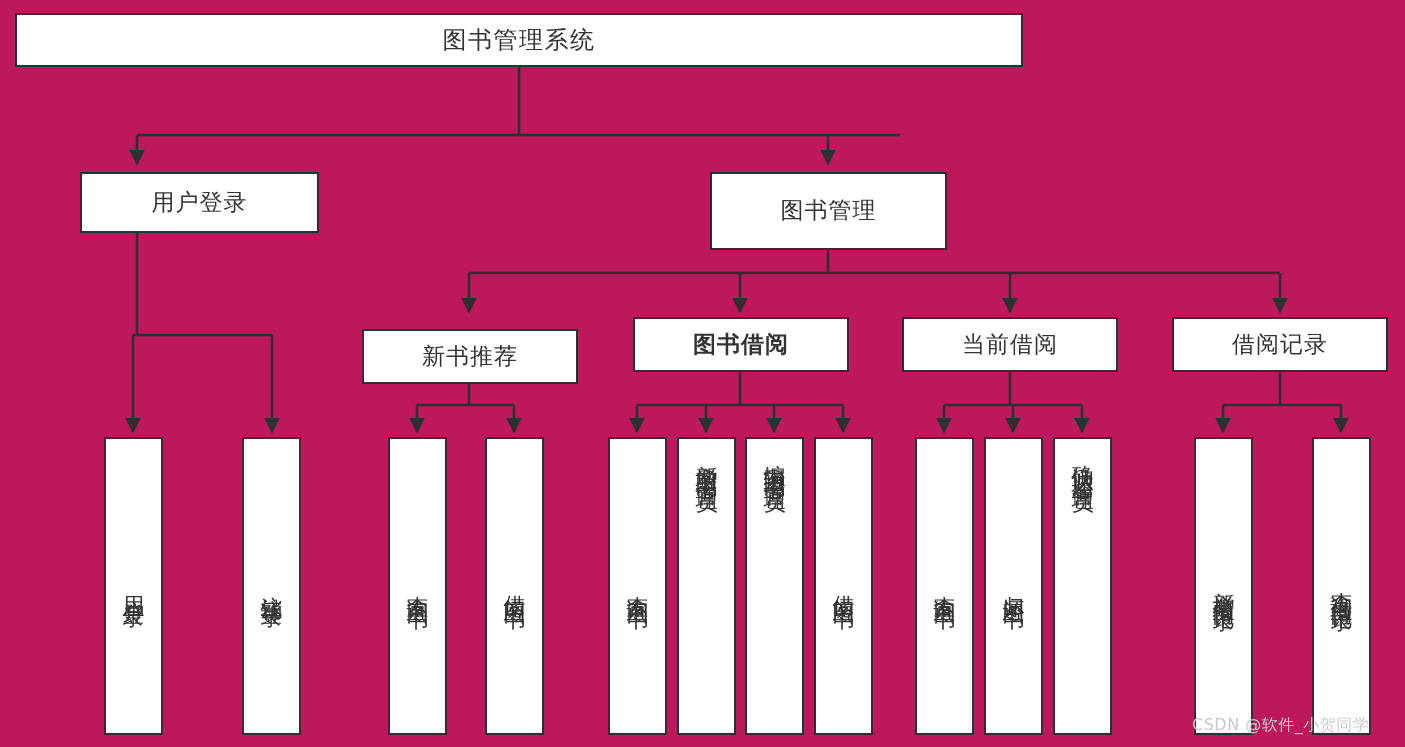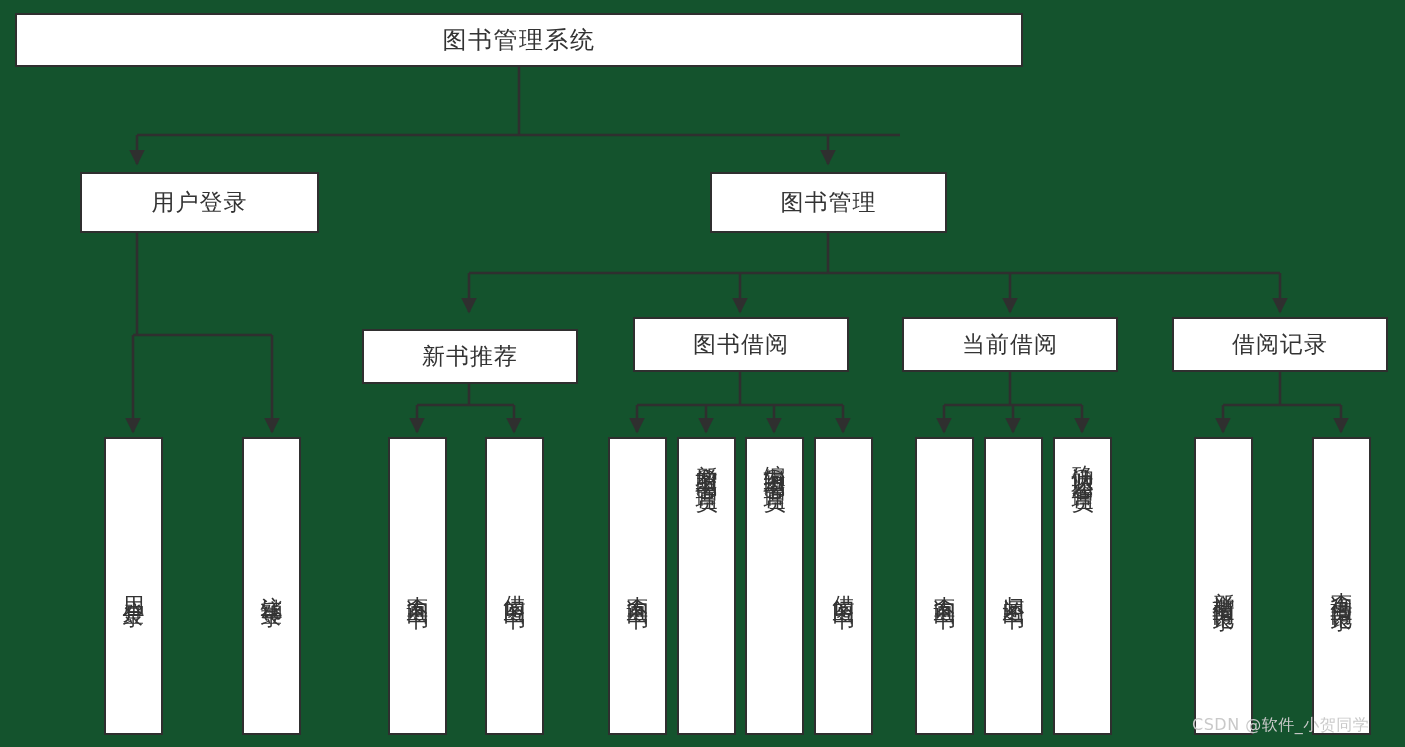--- a/index.html
+++ b/index.html
@@ -5,21 +5,21 @@
 <style>
   html, body {
     margin: 0;
     padding: 0;
     background: #ffffff;
   }
   #canvas {
     position: relative;
     width: 1405px;
     height: 747px;
-    background: #14532d;
+    background: #be185d;
     font-family: "DejaVu Sans", "Liberation Sans", sans-serif;
     overflow: hidden;
   }
   svg.connectors {
     position: absolute;
     left: 0;
     top: 0;
     width: 1405px;
     height: 747px;
     pointer-events: none;
@@ -134,29 +134,29 @@
   </svg>
 
   <div class="node root h-node" style="left:15px; top:13px; width:1008px; height:54px;">
     <span class="node-label">图书管理系统</span>
   </div>
 
   <div class="node h-node" style="left:80px; top:172px; width:239px; height:61px;">
     <span class="node-label">用户登录</span>
   </div>
 
-  <div class="node h-node" style="left:710px; top:172px; width:237px; height:61px;">
+  <div class="node h-node" style="left:710px; top:172px; width:237px; height:78px;">
     <span class="node-label">图书管理</span>
   </div>
 
   <div class="node h-node" style="left:362px; top:317px; width:216px; height:55px;margin-top:12px;">
     <span class="node-label">新书推荐</span>
   </div>
 
-  <div class="node h-node" style="left:633px; top:317px; width:216px; height:55px;">
+  <div class="node h-node" style="left:633px; top:317px; width:216px; height:55px;font-weight:bold;">
     <span class="node-label">图书借阅</span>
   </div>
 
   <div class="node h-node" style="left:902px; top:317px; width:216px; height:55px;">
     <span class="node-label">当前借阅</span>
   </div>
 
   <div class="node h-node" style="left:1172px; top:317px; width:216px; height:55px;">
     <span class="node-label">借阅记录</span>
   </div>

